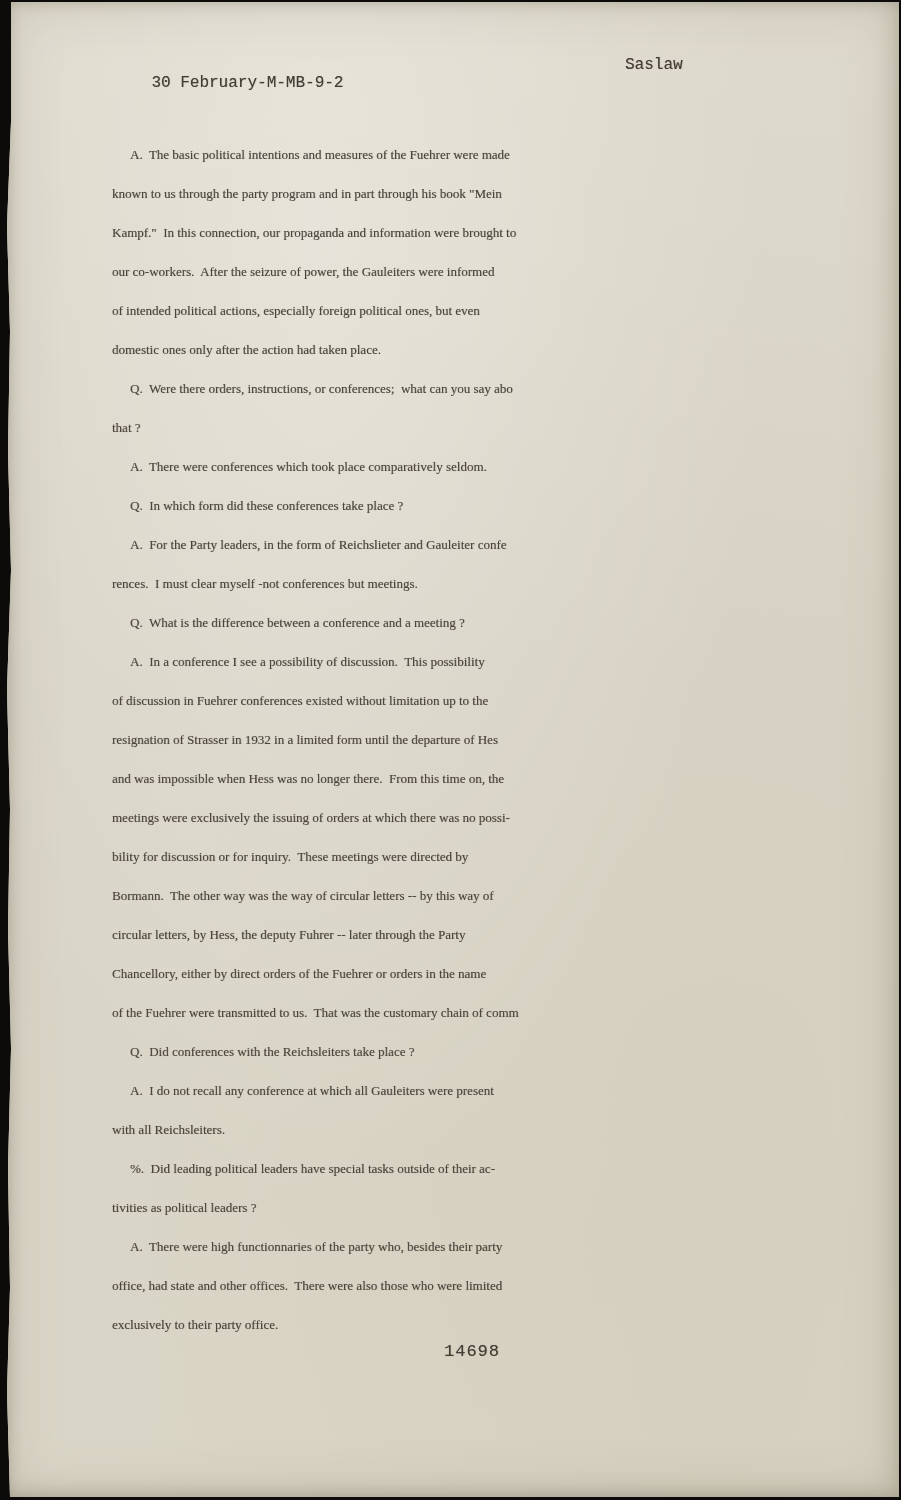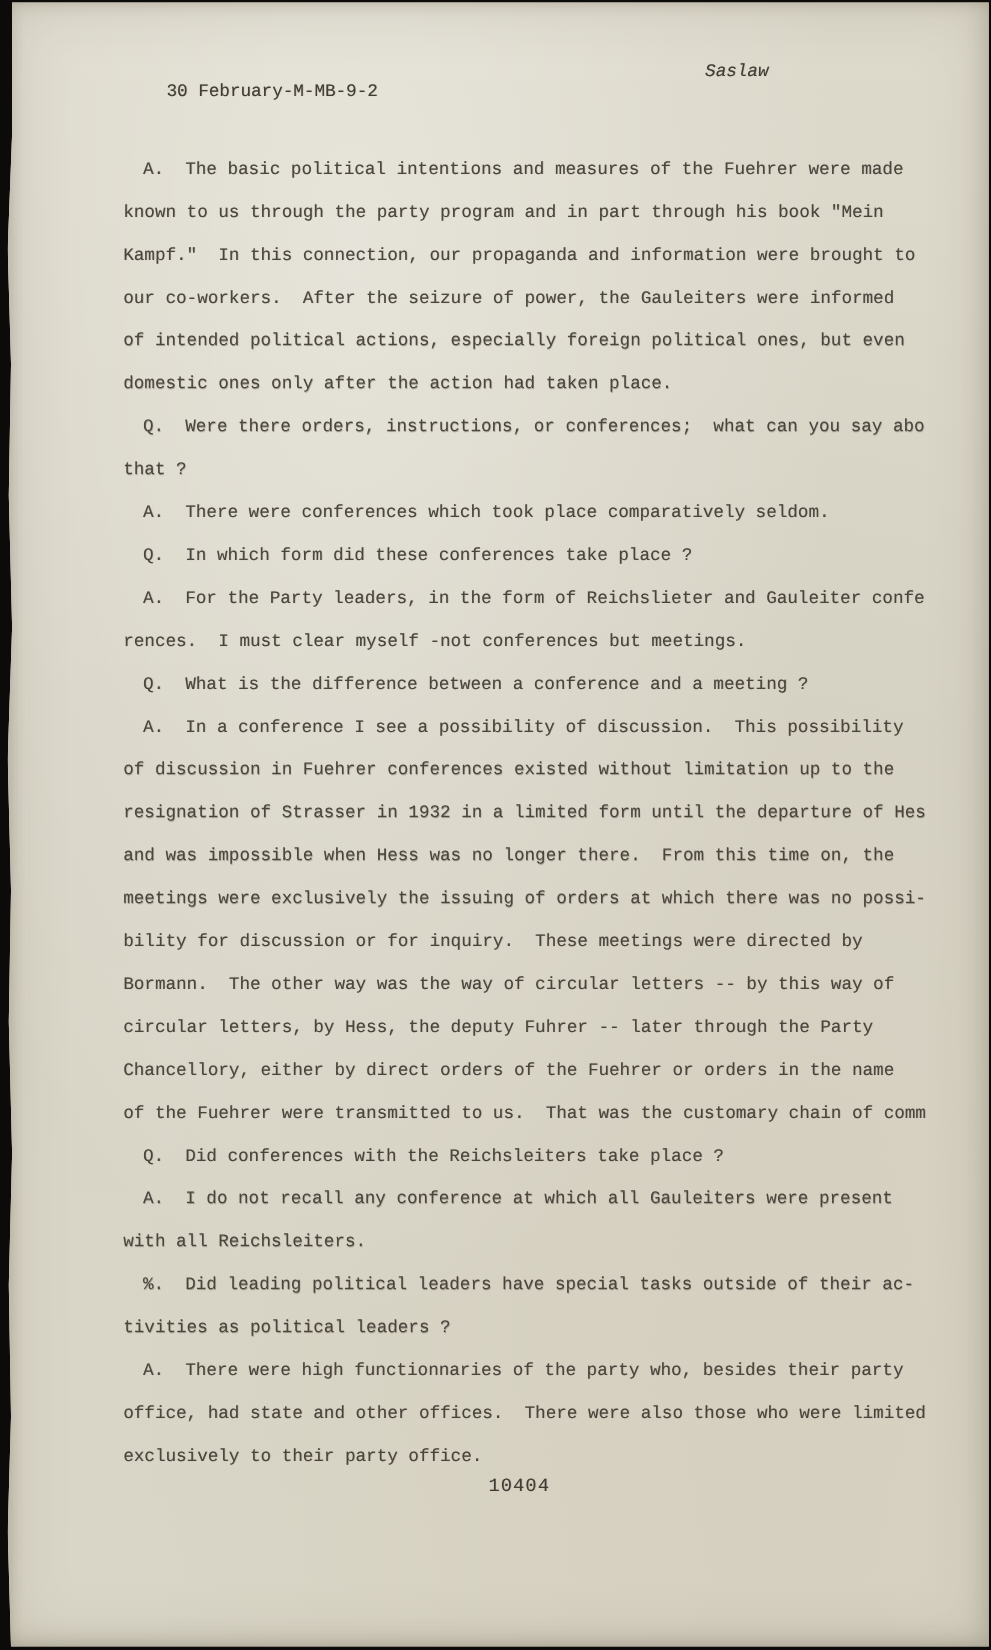--- a/index.html
+++ b/index.html
@@ -32,27 +32,28 @@
   .ink {
     color: #423c34;
     text-shadow: 0.4px 0.4px 0.7px rgba(66,60,52,0.45);
   }
   .header {
     position: absolute;
     top: 54px; left: 107px; right: 40px;
     font-size: 16px;
     white-space: pre;
   }
-  .header-right { position: absolute; left: 528px; top: 0; font-style: italic; }
+  .header-right { position: absolute; left: 512px; top: 0; }
   .text-block {
     position: absolute;
     top: 133px; left: 106px; width: 770px;
-    font-size: 16px;
+    font-size: 13px;
     line-height: 39px;
     white-space: pre;
+    font-family: Liberation Serif, serif;
   }
   .line { height: 39px; opacity: 0.94; }
   .line.indent { padding-left: 18px; }
   .page-number {
     position: absolute;
     top: 1340px; left: 438px;
     font-size: 17px;
     letter-spacing: 1px;
   }
 </style>
@@ -61,15 +62,15 @@
 
 <div class="paper">
 
   <div class="header ink">
     <span>30 February-M-MB-9-2</span>
     <span class="header-right">Saslaw</span>
   </div>
 
   <div class="text-block ink"><div class="line indent">A.  The basic political intentions and measures of the Fuehrer were made</div><div class="line">known to us through the party program and in part through his book "Mein</div><div class="line">Kampf."  In this connection, our propaganda and information were brought to</div><div class="line">our co-workers.  After the seizure of power, the Gauleiters were informed</div><div class="line">of intended political actions, especially foreign political ones, but even</div><div class="line">domestic ones only after the action had taken place.</div><div class="line indent">Q.  Were there orders, instructions, or conferences;  what can you say abo</div><div class="line">that ?</div><div class="line indent">A.  There were conferences which took place comparatively seldom.</div><div class="line indent">Q.  In which form did these conferences take place ?</div><div class="line indent">A.  For the Party leaders, in the form of Reichslieter and Gauleiter confe</div><div class="line">rences.  I must clear myself -not conferences but meetings.</div><div class="line indent">Q.  What is the difference between a conference and a meeting ?</div><div class="line indent">A.  In a conference I see a possibility of discussion.  This possibility</div><div class="line">of discussion in Fuehrer conferences existed without limitation up to the</div><div class="line">resignation of Strasser in 1932 in a limited form until the departure of Hes</div><div class="line">and was impossible when Hess was no longer there.  From this time on, the</div><div class="line">meetings were exclusively the issuing of orders at which there was no possi-</div><div class="line">bility for discussion or for inquiry.  These meetings were directed by</div><div class="line">Bormann.  The other way was the way of circular letters -- by this way of</div><div class="line">circular letters, by Hess, the deputy Fuhrer -- later through the Party</div><div class="line">Chancellory, either by direct orders of the Fuehrer or orders in the name</div><div class="line">of the Fuehrer were transmitted to us.  That was the customary chain of comm</div><div class="line indent">Q.  Did conferences with the Reichsleiters take place ?</div><div class="line indent">A.  I do not recall any conference at which all Gauleiters were present</div><div class="line">with all Reichsleiters.</div><div class="line indent">%.  Did leading political leaders have special tasks outside of their ac-</div><div class="line">tivities as political leaders ?</div><div class="line indent">A.  There were high functionnaries of the party who, besides their party</div><div class="line">office, had state and other offices.  There were also those who were limited</div><div class="line">exclusively to their party office.</div></div>
 
-  <div class="page-number ink">10404</div>
+  <div class="page-number ink">14698</div>
 
 </div>
 
 </body></html>

